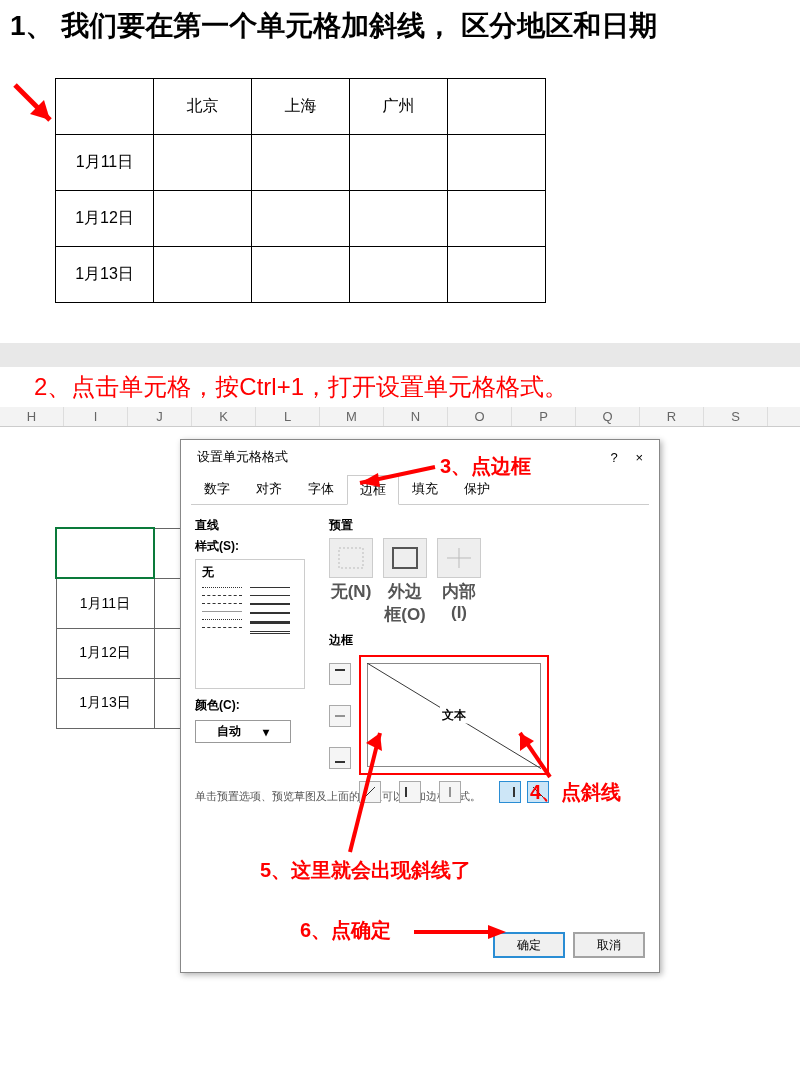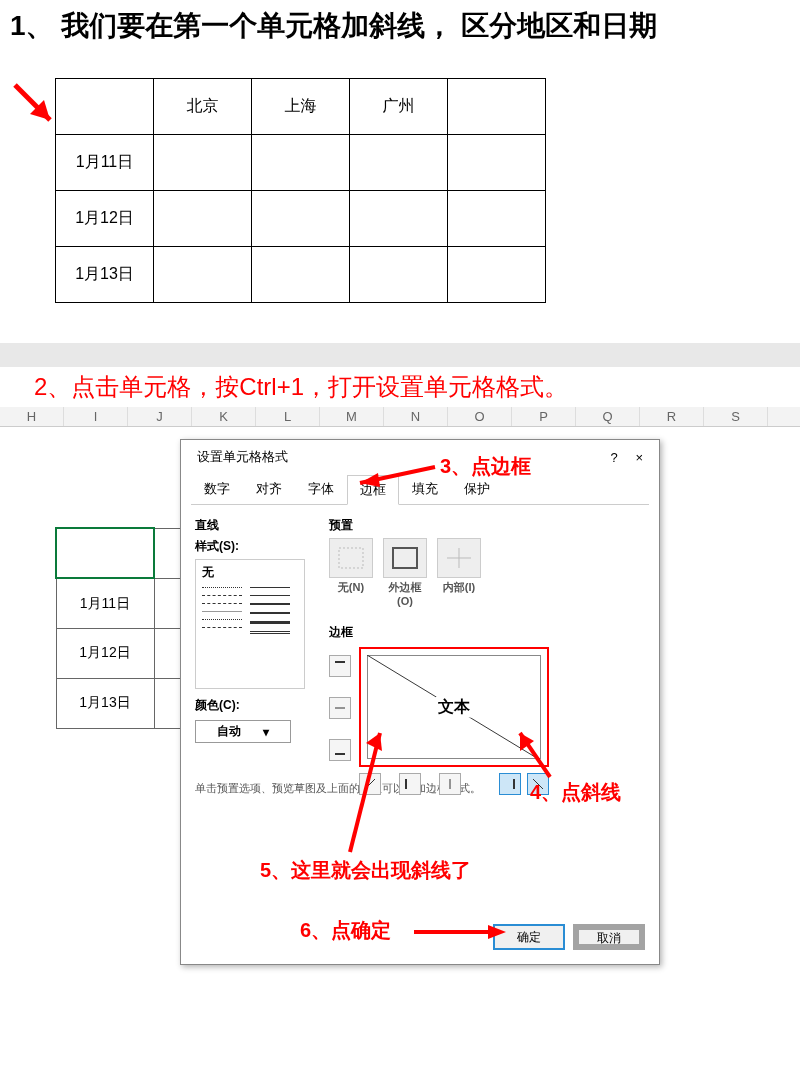--- a/index.html
+++ b/index.html
@@ -130,21 +130,21 @@
   }
   .right-panel { flex: 1; padding-left: 14px; }
   .preset-row { display: flex; gap: 10px; margin: 4px 0 2px 0; }
   .preset-btn {
     width: 44px; height: 40px;
     border: 1px solid #ccc;
     background: #eee;
     display: flex; align-items: center; justify-content: center;
   }
   .preset-btn svg { display: block; }
-  .preset-labels { display: flex; gap: 10px; font-size: 11px; color: #555; margin-bottom: 17px; }
+  .preset-labels { display: flex; gap: 10px; font-size: 17px; color: #555; margin-bottom: 6px; }
   .preset-labels span { width: 44px; text-align: center; }
   .border-area {
     position: relative;
     margin-top: 6px;
   }
   .side-btn {
     width: 22px; height: 22px;
     border: 1px solid #aaa;
     background: #f5f5f5;
     position: absolute;
@@ -173,21 +173,21 @@
   }
   .dlg-footer {
     display: flex;
     justify-content: flex-end;
     gap: 8px;
     padding: 10px 14px 14px 14px;
   }
   .btn {
     width: 72px; height: 26px;
     font-size: 12px;
-    border: 6px solid #a3a3a3;
+    border: 2px solid #a3a3a3;
     background: #f0f0f0;
     cursor: pointer;
   }
   .btn.primary { border: 2px solid #2a8dd4; }
   
   .table2 {
     border-collapse: collapse;
     position: absolute;
     left: 55px; top: 100px;
     z-index: -1;
@@ -378,21 +378,21 @@
               <svg width="14" height="14">
                 <line x1="2" y1="11" x2="12" y2="11" stroke="#333" stroke-width="2"></line>
               </svg>
             </div>
 
           <div class="preview-box">
             <div class="preview-inner"></div>
             <svg class="diag-line" viewBox="0 0 178 108" preserveAspectRatio="none">
               <line x1="0" y1="0" x2="178" y2="108" stroke="#333" stroke-width="1"></line>
             </svg>
-            <span style="position:absolute;left:50%;top:50%;transform:translate(-50%,-50%);font-size:16px;background:#fff;padding:0 2px">文本</span>
+            <span style="position:absolute;left:50%;top:50%;transform:translate(-50%,-50%);font-size:12px;background:#fff;padding:0 2px">文本</span>
           </div>
 
           <div class="side-btn" style="left:30px;top:126px">
               <svg width="14" height="14">
                 <line x1="2" y1="12" x2="12" y2="2" stroke="#333"></line>
               </svg>
             </div>
           <div class="side-btn" style="left:70px;top:126px">
               <svg width="14" height="14">
                 <line x1="3" y1="2" x2="3" y2="12" stroke="#333" stroke-width="2"></line>

